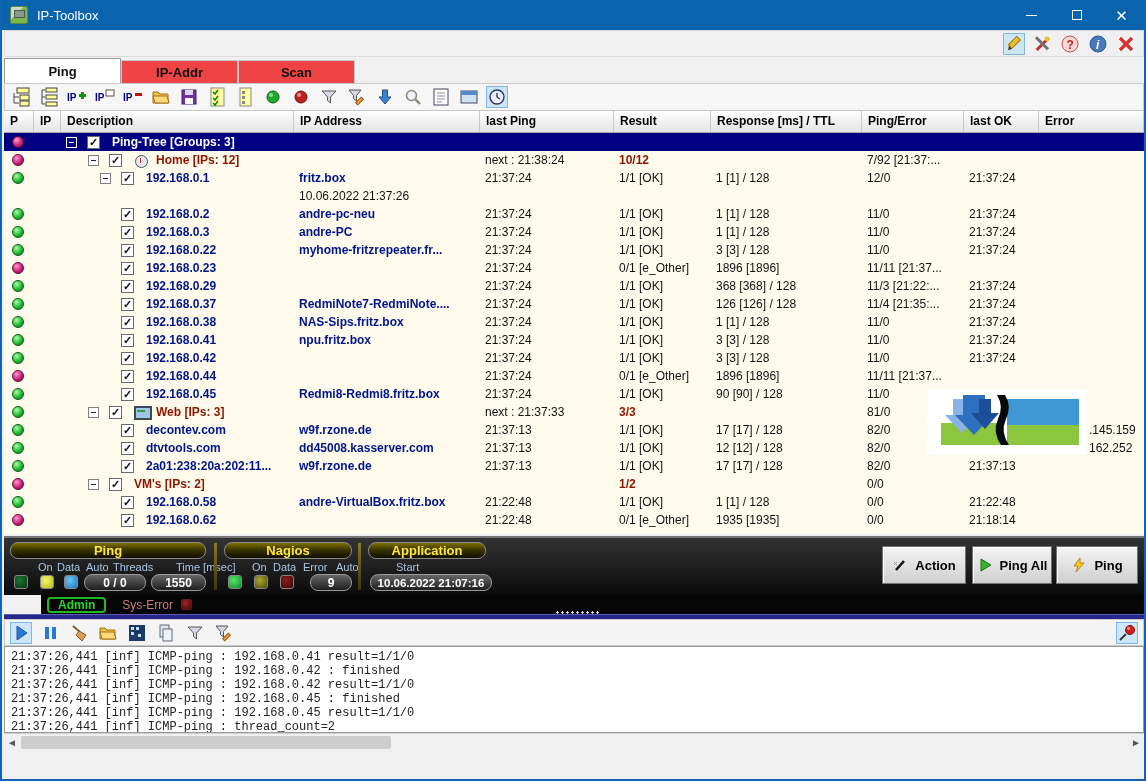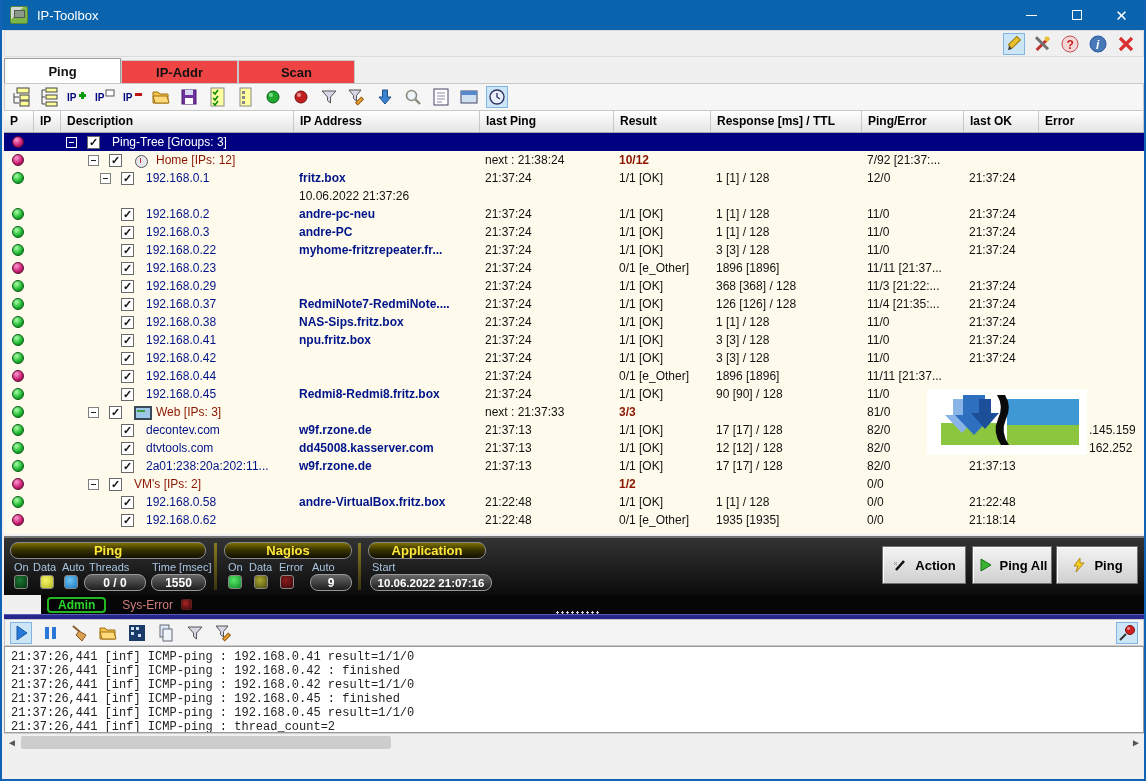--- a/index.html
+++ b/index.html
@@ -45,40 +45,40 @@
   .orb.g { background:radial-gradient(circle at 35% 30%, #aaffaa, #22bb33 55%, #066b16); border:1px solid #055a12;}
   .orb.m { background:radial-gradient(circle at 35% 30%, #ff9ad0, #cc2277 55%, #6e0a3e); border:1px solid #5c0833;}
   .tree { display:flex; align-items:center; }
   .t-root{padding-left:5px;} .t-group{padding-left:27px;} .t-host{padding-left:39px;} .t-mac{padding-left:86px;}
   .expander { width:11px; height:11px; background:#fff; border:1px solid #808080; margin-right:10px; position:relative; flex:none;}
   .expander:before{content:"";position:absolute;left:2px;top:4px;width:5px;height:1px;background:#222;}
   .sel .expander{background:#000080;border-color:#fff;} .sel .expander:before{background:#fff;}
   .spacer{width:21px;flex:none;}
   .cbx { width:13px; height:13px; background:#fff; border:1px solid #6a6a6a; margin-right:12px; flex:none;
          display:flex; align-items:center; justify-content:center; font-size:11px; font-weight:bold; color:#111; line-height:1;}
-  .lbl { font-weight:normal; }
+  .lbl { font-weight:bold; }
   .lbl.root{color:#fff;} .lbl.group{color:#8b1500;} .lbl.host{color:#001489;} .lbl.mac{font-weight:normal;color:#222;}
   .desc { font-weight:bold; color:#001489; padding-left:5px;}
   .val { padding-left:5px; }
   .res.grp { color:#8b1500; font-weight:bold; }
   .info.pad { padding-left:50px; }
   .gicon{width:15px;height:14px;margin-right:7px;flex:none;position:relative;}
   .gicon.stopwatch:before{content:"";position:absolute;left:1px;top:2px;width:11px;height:11px;border-radius:50%;background:#e7e7ee;border:1px solid #555;}
   .gicon.stopwatch:after{content:"";position:absolute;left:6px;top:5px;width:1px;height:5px;background:#c03030;}
   .gicon.monitor:before{content:"";position:absolute;left:0;top:1px;width:14px;height:10px;background:#9ec7e8;border:2px solid #3a4a58;}
   .gicon.monitor:after{content:"";position:absolute;left:3px;top:5px;width:8px;height:2px;background:#3da03d;}
   
   .overlay { position:absolute; left:925px; top:389px; width:160px; height:66px; background:#fff; z-index:5; }
   
   .darkpanel { position:absolute; left:2px; top:536px; width:1140px; height:59px;
                background:linear-gradient(#333,#0b0b0b); border-top:2px solid #777;}
   .pillbar { position:absolute; height:17px; border-radius:8px; border:1px solid #8a8a8a;
              background:linear-gradient(#7d7100,#3a3400 45%,#100e00); color:#ffe83a; font-weight:bold; font-size:13px;
              display:flex; align-items:center; justify-content:center; line-height:1;}
-  .plbl { position:absolute; color:#a9c4e0; font-size:11px; white-space:nowrap;}
+  .plbl { position:absolute; color:#a9c4e0; font-size:11px; white-space:nowrap;margin-left:24px;}
   .pled { position:absolute; width:14px; height:14px; border-radius:3px; border:1px solid #888;}
   .pbox { position:absolute; height:17px; border-radius:8px; border:1px solid #999; color:#fff; font-weight:bold;
           font-size:12px; background:linear-gradient(#676767,#1e1e1e); display:flex; align-items:center; justify-content:center;}
   .vsep { position:absolute; width:3px; top:5px; height:47px; background:linear-gradient(#8a7a20,#3a3410);}
   .dbtn { position:absolute; top:8px; height:38px; background:linear-gradient(#f4f4f4,#cfcfcf); border:1px solid #707070;
           box-shadow:inset 1px 1px 0 #fff; display:flex; align-items:center; justify-content:center; gap:7px;
           font-weight:bold; font-size:13px; color:#000;}
   .dbtn svg{width:16px;height:16px;}
   
   .adminbar { position:absolute; left:2px; top:595px; width:1140px; height:19px; background:#060606; display:flex; align-items:center;margin-left:37px;}

